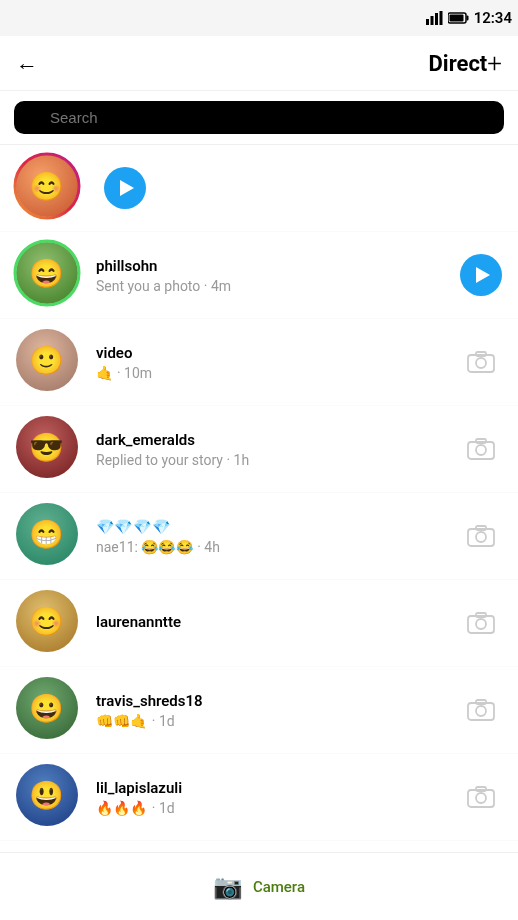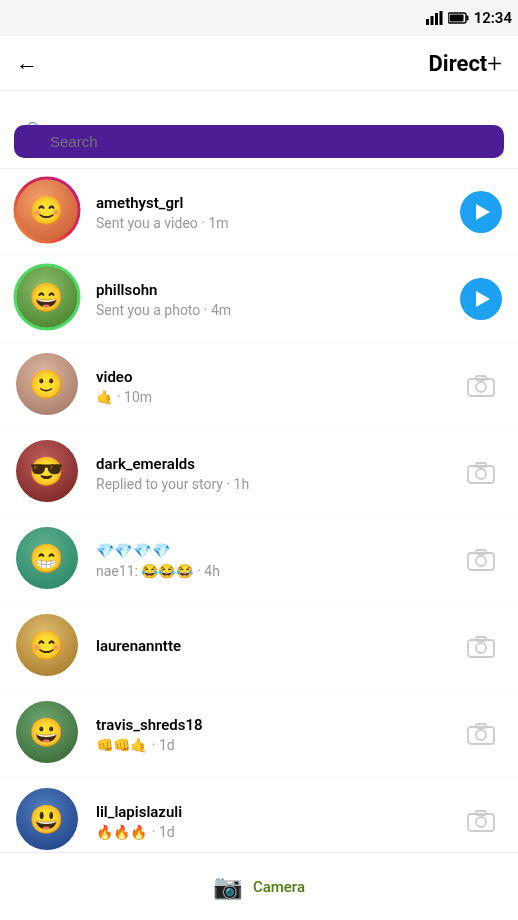--- a/index.html
+++ b/index.html
@@ -64,29 +64,28 @@
       font-weight: 300;
     }
 
     
     .search-container {
       padding: 10px 14px;
       border-bottom: 1px solid #efefef;
     }
     .search-input {
       width: 100%;
-      background: #4c1d95;
+      background: #000000;
       border: none;
       border-radius: 10px;
       padding: 8px 16px 8px 36px;
       font-size: 15px;
       color: #999;
       outline: none;
       position: relative;
-      margin-top: 24px;
     }
     .search-wrapper {
       position: relative;
     }
     .search-icon-inner {
       position: absolute;
       left: 12px;
       top: 50%;
       transform: translateY(-50%);
       color: #999;
@@ -262,24 +261,20 @@
           <stop offset="75%" stop-color="#cc2366"></stop>
           <stop offset="100%" stop-color="#bc1888"></stop>
         </linearGradient>
       </defs>
       <circle cx="34" cy="34" r="32" fill="none" stroke="url(#grad0)" stroke-width="3"></circle>
     </svg>
       <div class="avatar-face av-bg-1">
         😊
       </div>
     </div>
-    <div class="message-content">
-      <div class="message-username">amethyst_grl</div>
-      <div class="message-preview">Sent you a video · 1m</div>
-    </div>
     <div class="action-icon">
       <div class="play-btn">
         <div class="play-triangle"></div>
       </div>
     </div>
   </li>
       <li class="message-item">
     <div class="avatar-container">
       <svg style="position:absolute;top:-3px;left:-3px;width:68px;height:68px;" viewBox="0 0 68 68">
       <circle cx="34" cy="34" r="32" fill="none" stroke="#4cd964" stroke-width="3"></circle>

